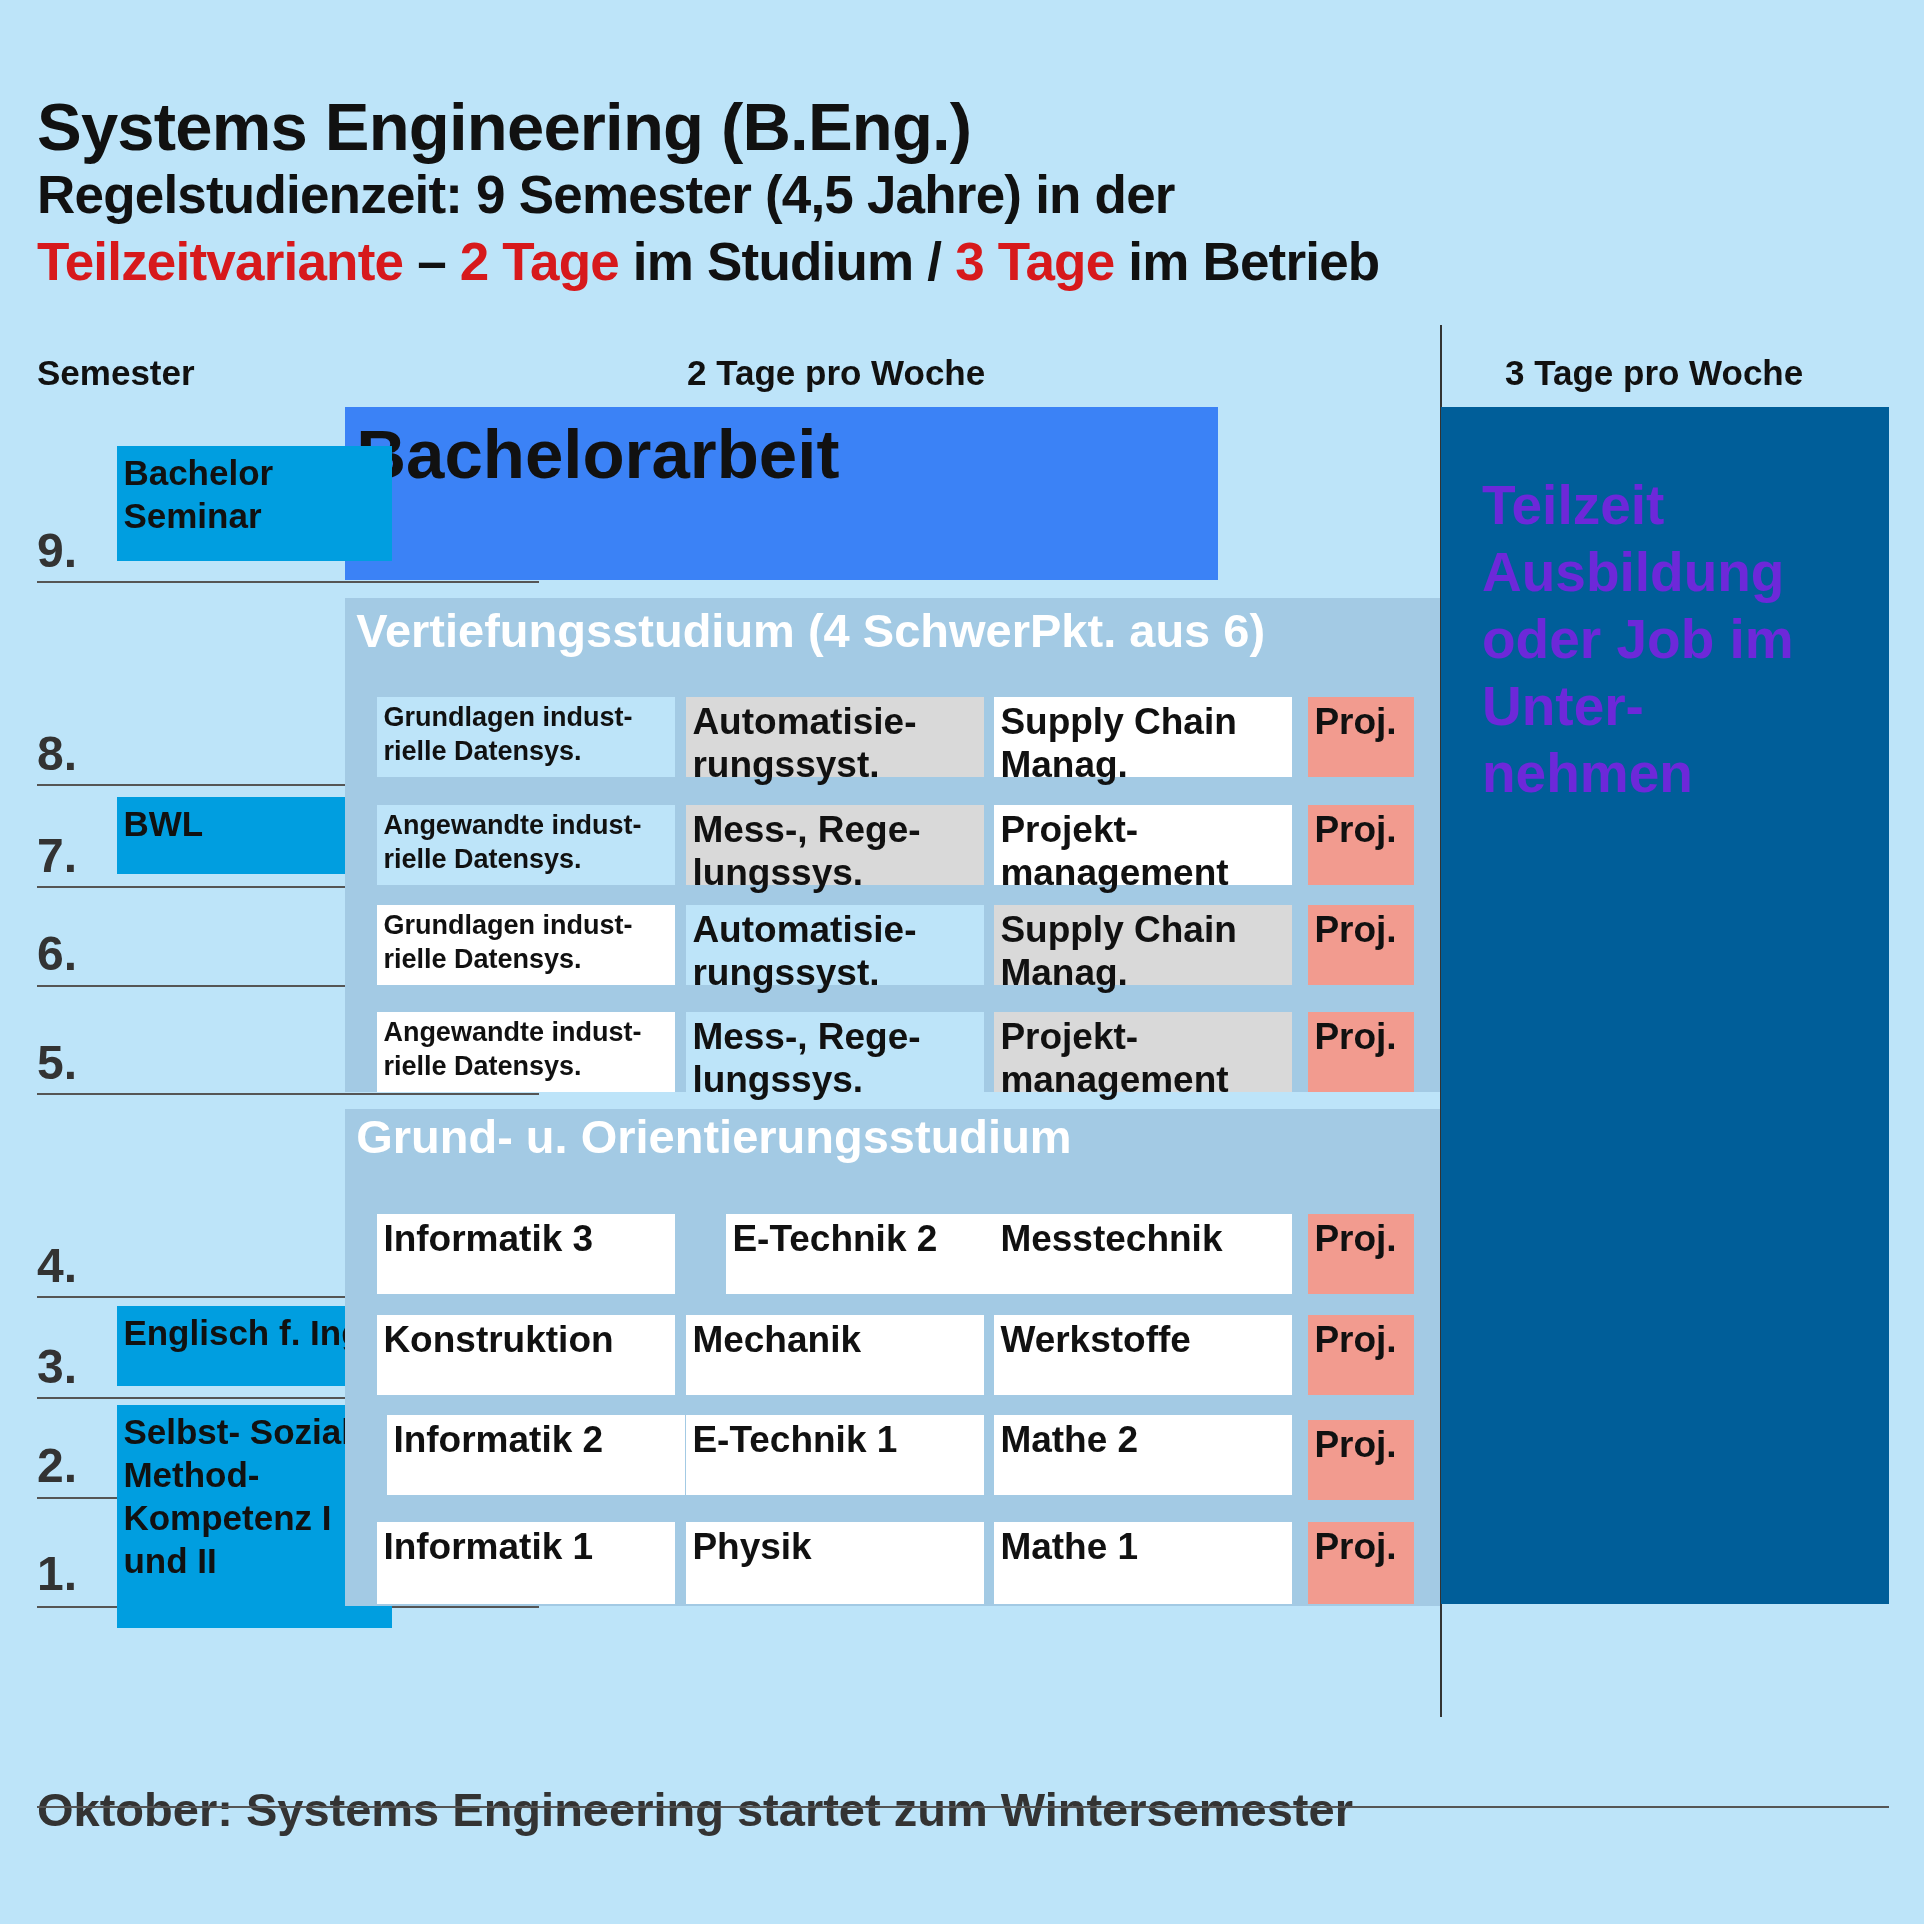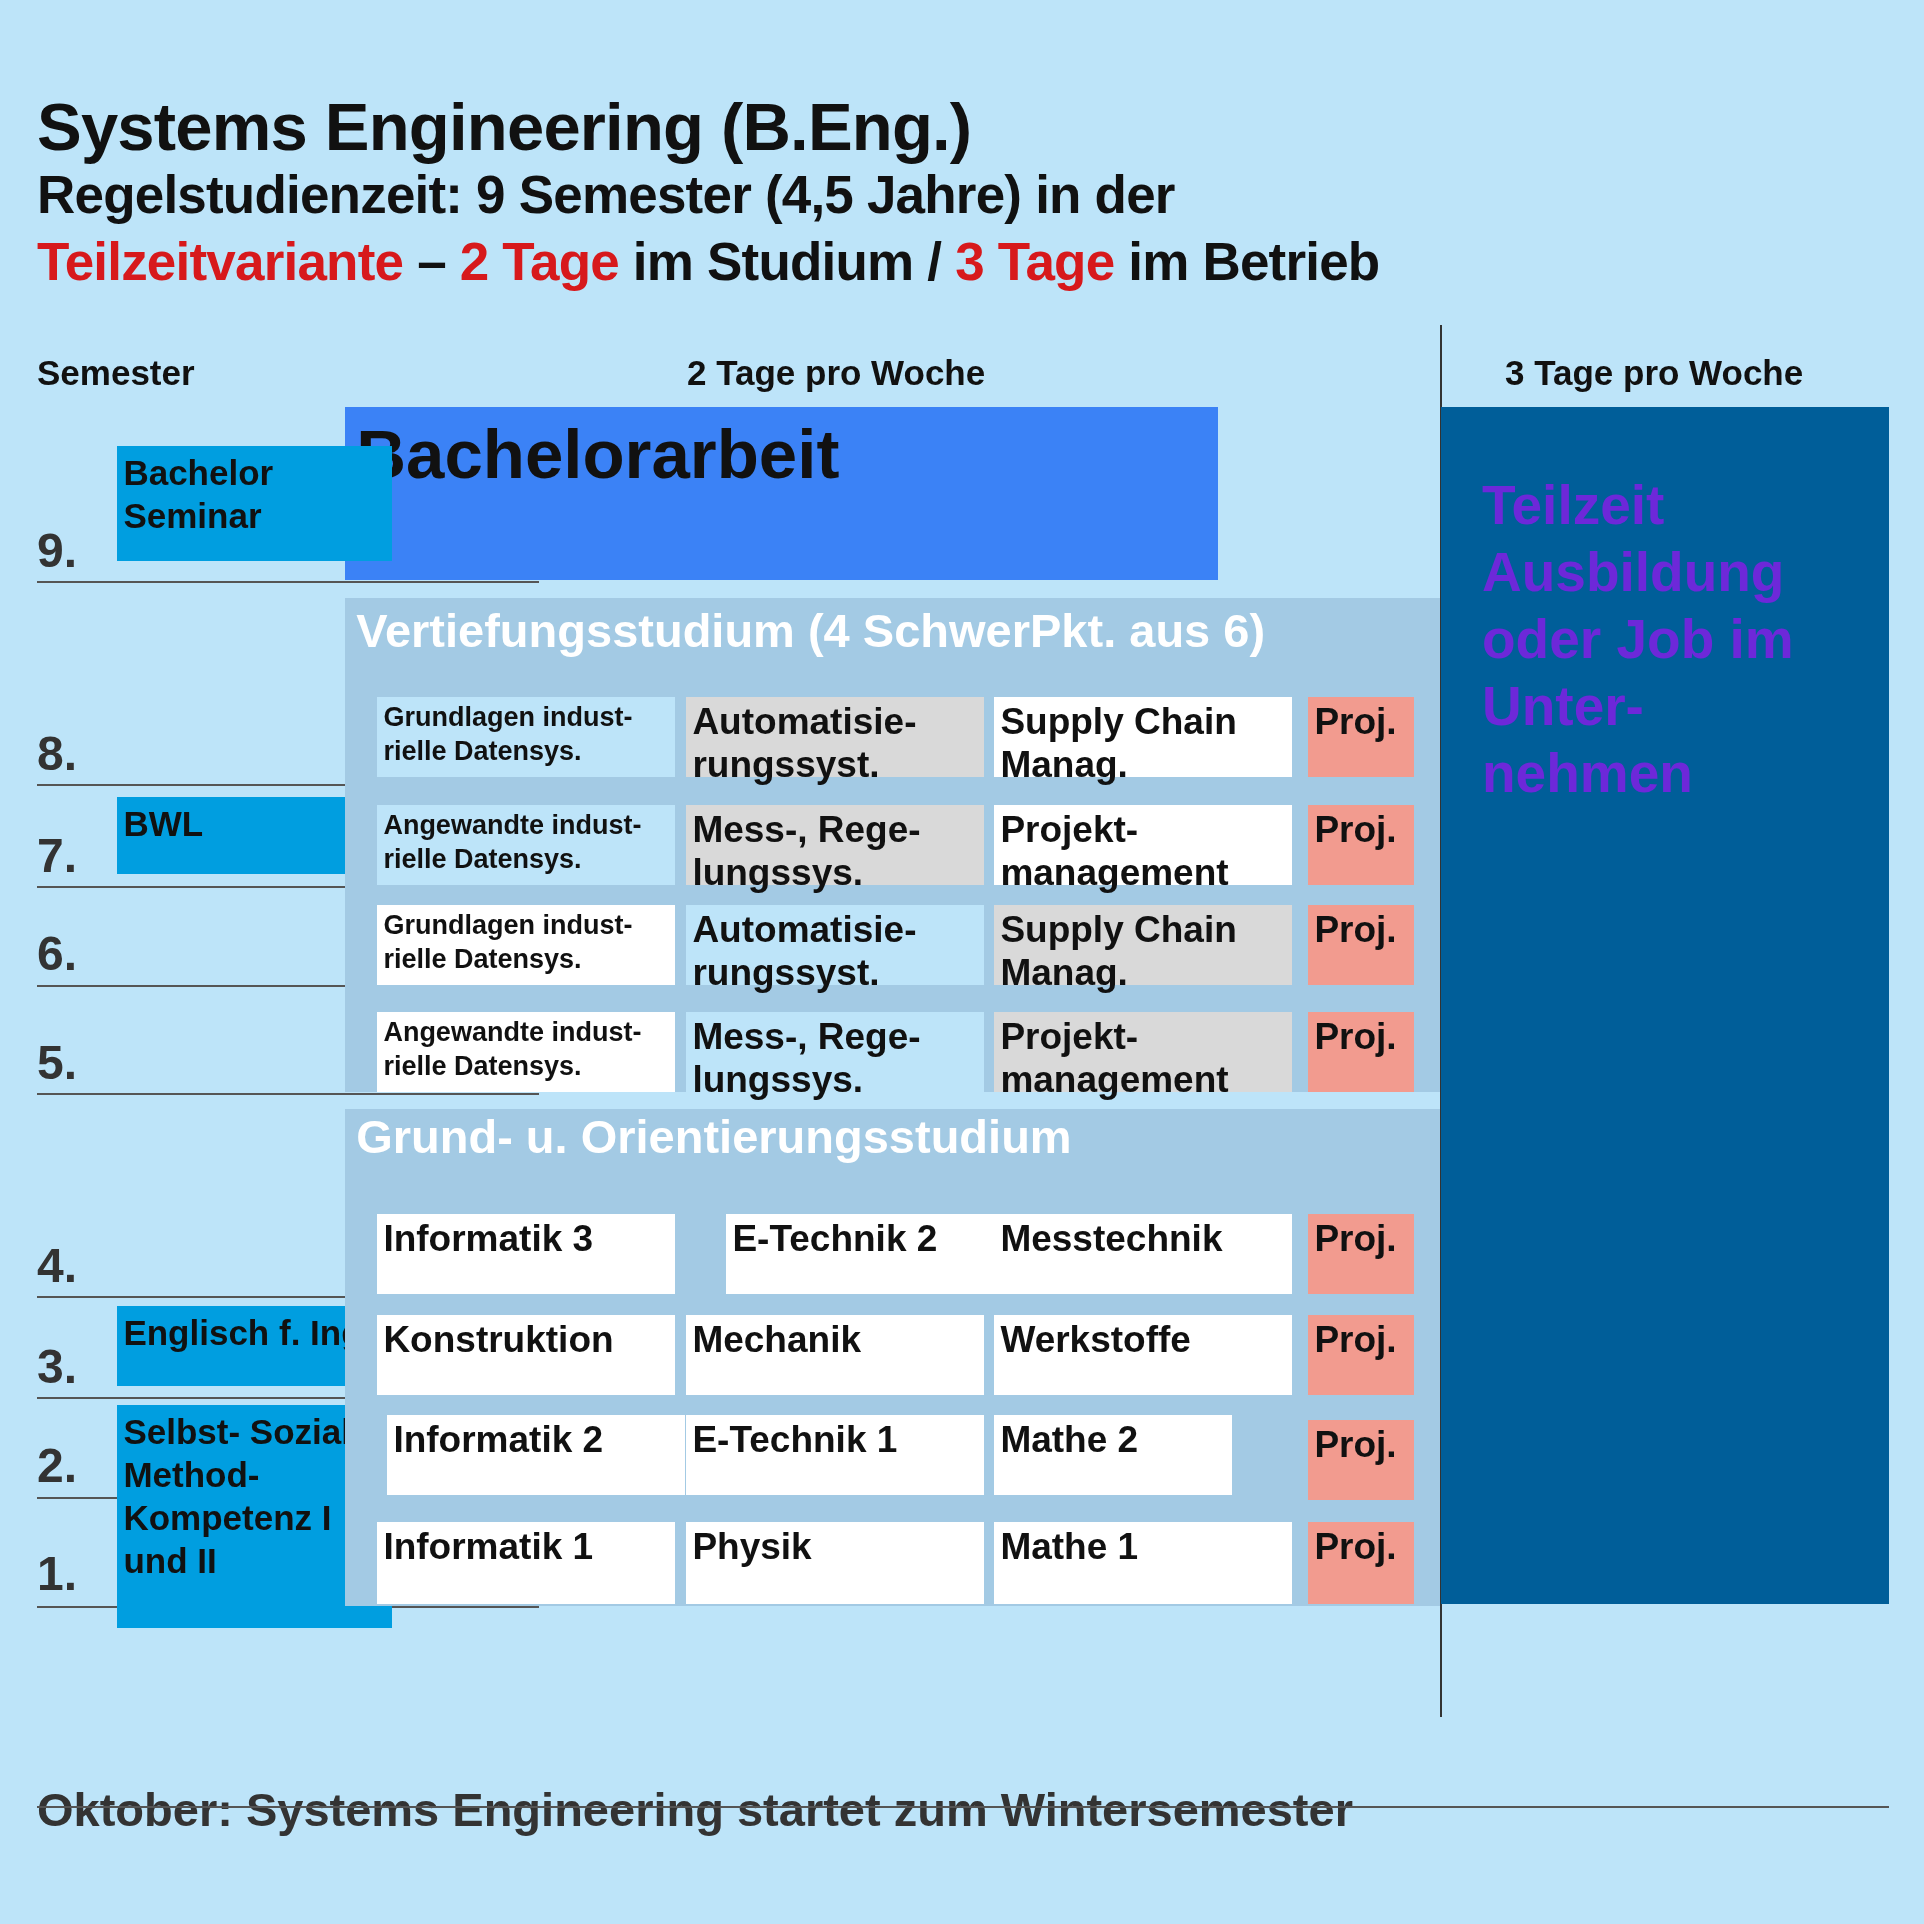--- a/index.html
+++ b/index.html
@@ -101,21 +101,21 @@
 <div class="cell mid c-white" style="left:994px;top:1214px;width:298px;height:80px;">Messtechnik</div>
 <div class="cell mid c-proj" style="left:1308px;top:1214px;width:106px;height:80px;">Proj.</div>
 
 <div class="cell mid c-white" style="left:377px;top:1315px;width:298px;height:80px;">Konstruktion</div>
 <div class="cell mid c-white" style="left:686px;top:1315px;width:298px;height:80px;">Mechanik</div>
 <div class="cell mid c-white" style="left:994px;top:1315px;width:298px;height:80px;">Werkstoffe</div>
 <div class="cell mid c-proj" style="left:1308px;top:1315px;width:106px;height:80px;">Proj.</div>
 
 <div class="cell mid c-white" style="left:387px;top:1415px;width:298px;height:80px;">Informatik 2</div>
 <div class="cell mid c-white" style="left:686px;top:1415px;width:298px;height:80px;">E-Technik 1</div>
-<div class="cell mid c-white" style="left:994px;top:1415px;width:238px;height:80px;">Mathe 2</div>
+<div class="cell mid c-white" style="left:994px;top:1415px;width:298px;height:80px;">Mathe 2</div>
 <div class="cell mid c-proj" style="left:1308px;top:1420px;width:106px;height:80px;">Proj.</div>
 
 <div class="cell mid c-white" style="left:377px;top:1522px;width:298px;height:82px;">Informatik 1</div>
 <div class="cell mid c-white" style="left:686px;top:1522px;width:298px;height:82px;">Physik</div>
 <div class="cell mid c-white" style="left:994px;top:1522px;width:298px;height:82px;">Mathe 1</div>
 <div class="cell mid c-proj" style="left:1308px;top:1522px;width:106px;height:82px;">Proj.</div>
 
 <div class="abs job"></div>
 <div class="abs jobtxt" style="width:337px;">Teilzeit Ausbildung oder Job im Unter-nehmen</div>
 

